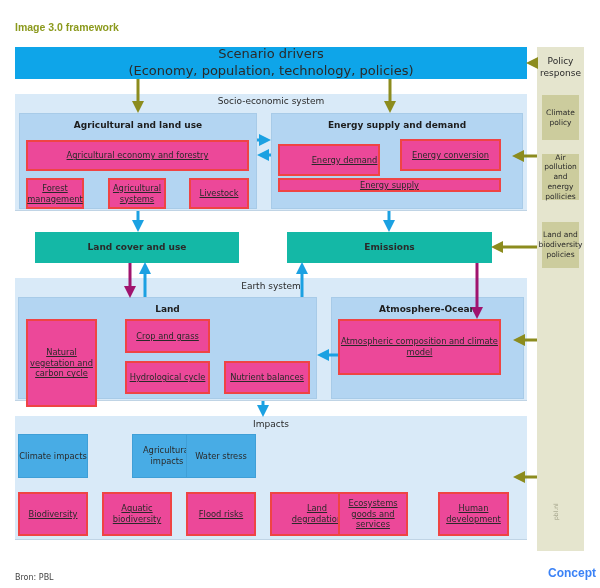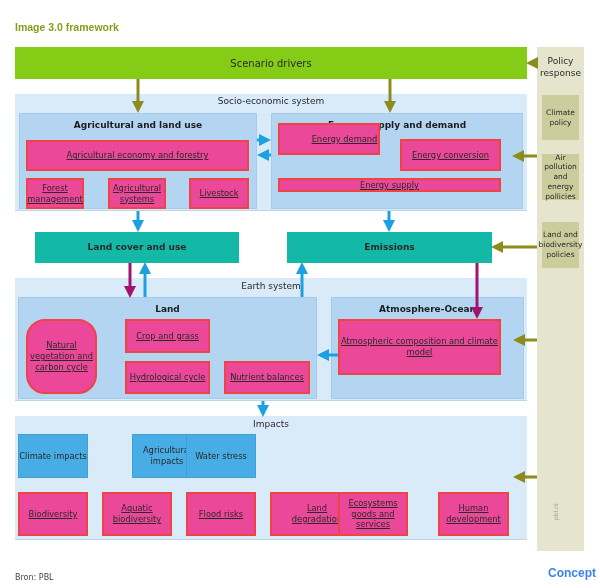--- a/index.html
+++ b/index.html
@@ -1,20 +1,20 @@
 <!DOCTYPE html>
 <html><head>
 <meta charset="utf-8">
 <style>
   html, body { margin:0; padding:0; background:#ffffff; }
   body { width:600px; height:588px; position:relative; overflow:hidden; font-family:"DejaVu Sans", sans-serif; color:#222; }
   .abs { position:absolute; box-sizing:border-box; }
   .title { left:15px; top:21px; font-size:10.5px; font-weight:bold; color:#8c9a1e; font-family:"Liberation Sans", sans-serif; }
   .box { display:flex; align-items:center; justify-content:center; text-align:center; font-size:8.3px; line-height:1.3; color:#2a2a2a; font-family:"DejaVu Sans", sans-serif; }
-  .drivers { left:15px; top:47px; width:512px; height:32px; background:#84cc16; font-size:10px; flex-direction:column; }
+  .drivers { left:15px; top:47px; width:512px; height:32px; background:#0ea5e9; font-size:13px; flex-direction:column; }
   .policy-col { left:537px; top:47px; width:47px; height:504px; background:#e5e5ce; }
   .policy-head { left:537px; top:51px; width:47px; height:34px; font-size:9px; }
   .policy-item { left:542px; width:37px; background:#cccc9d; font-size:7.5px; }
   .sys { background:#d9eaf8; border-bottom:1px solid #c0d4e5; }
   .sys-label { font-size:9px; color:#2a2a2a; text-align:center; }
   .sub { background:#b3d5f2; border:1px solid #a8cbe8; }
   .sub-title { font-size:9px; font-weight:bold; text-align:center; color:#1d1d1d; }
   .mod { background:#ec4899; border:2px solid #ef4444;text-decoration:underline; }
   .imp-dark { background:#48ace5; border:1px solid #3f9fd7; }
   .pink { background:#14b8a6; font-size:9px; font-weight:bold; color:#2a2a2a; }
@@ -32,47 +32,48 @@
 <div class="abs box policy-head" style="flex-direction:column;">
   <span>Policy</span>
   <span>response</span>
 </div>
 <div class="abs box policy-item" style="top:95px;height:45px;">Climate policy</div>
 <div class="abs box policy-item" style="top:154px;height:46px;">Air pollution and energy pollicies</div>
 <div class="abs box policy-item" style="top:222px;height:46px;">Land and biodiversity policies</div>
 
 <div class="abs box drivers">
   <span>Scenario drivers</span>
+  <span>(Economy, population, technology, policies)</span>
 </div>
 
 <div class="abs sys" style="left:15px;top:94px;width:512px;height:117px;"></div>
 <div class="abs sys-label" style="left:15px;top:96px;width:512px;">Socio-economic system</div>
 
 <div class="abs sub" style="left:19px;top:113px;width:238px;height:96px;"></div>
 <div class="abs sub-title" style="left:19px;top:120px;width:238px;">Agricultural and land use</div>
 <div class="abs box mod" style="left:26px;top:140px;width:223px;height:31px;">Agricultural economy and forestry</div>
 <div class="abs box mod" style="left:26px;top:178px;width:58px;height:31px;">Forest management</div>
 <div class="abs box mod" style="left:108px;top:178px;width:58px;height:31px;">Agricultural systems</div>
 <div class="abs box mod" style="left:189px;top:178px;width:60px;height:31px;">Livestock</div>
 
 <div class="abs sub" style="left:271px;top:113px;width:252px;height:96px;"></div>
 <div class="abs sub-title" style="left:271px;top:120px;width:252px;">Energy supply and demand</div>
-<div class="abs box mod" style="left:278px;top:123px;width:102px;height:32px;padding-left:31px;">Energy demand</div>
+<div class="abs box mod" style="left:278px;top:144px;width:102px;height:32px;padding-left:31px;">Energy demand</div>
 <div class="abs box mod" style="left:400px;top:139px;width:101px;height:32px;">Energy conversion</div>
 <div class="abs box mod" style="left:278px;top:178px;width:223px;height:14px;">Energy supply</div>
 
 <div class="abs box pink" style="left:35px;top:232px;width:204px;height:31px;">Land cover and use</div>
 <div class="abs box pink" style="left:287px;top:232px;width:205px;height:31px;">Emissions</div>
 
 <div class="abs sys" style="left:15px;top:278px;width:512px;height:123px;"></div>
 <div class="abs sys-label" style="left:15px;top:281px;width:512px;">Earth system</div>
 
 <div class="abs sub" style="left:18px;top:297px;width:299px;height:102px;"></div>
 <div class="abs sub-title" style="left:18px;top:304px;width:299px;">Land</div>
-<div class="abs box mod" style="left:26px;top:319px;width:71px;height:75px;border-radius:19px;">Natural vegetation and carbon cycle</div>
+<div class="abs box mod" style="left:26px;top:319px;width:71px;height:88px;">Natural vegetation and carbon cycle</div>
 <div class="abs box mod" style="left:125px;top:319px;width:85px;height:34px;">Crop and grass</div>
 <div class="abs box mod" style="left:125px;top:361px;width:85px;height:33px;">Hydrological cycle</div>
 <div class="abs box mod" style="left:224px;top:361px;width:86px;height:33px;">Nutrient balances</div>
 
 <div class="abs sub" style="left:331px;top:297px;width:193px;height:102px;"></div>
 <div class="abs sub-title" style="left:331px;top:304px;width:193px;">Atmosphere-Ocean</div>
 <div class="abs box mod" style="left:338px;top:319px;width:163px;height:56px;">Atmospheric composition and climate model</div>
 
 <div class="abs sys" style="left:15px;top:416px;width:512px;height:124px;"></div>
 <div class="abs sys-label" style="left:15px;top:419px;width:512px;">Impacts</div>

